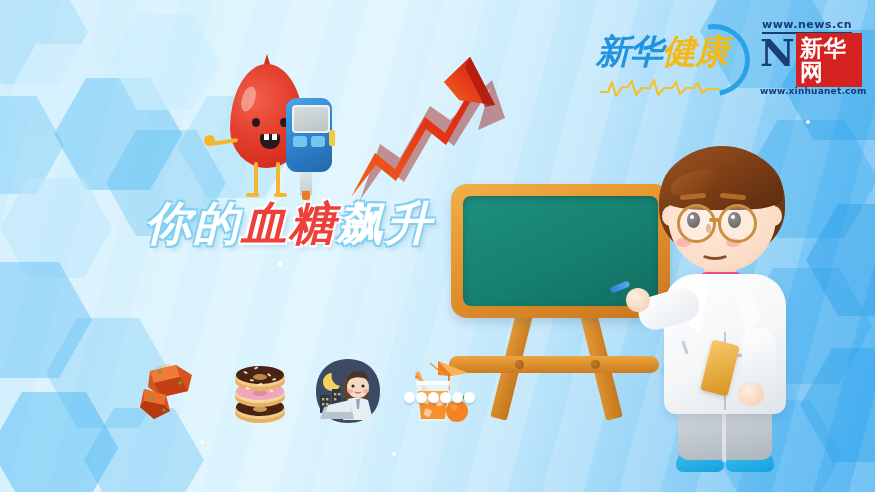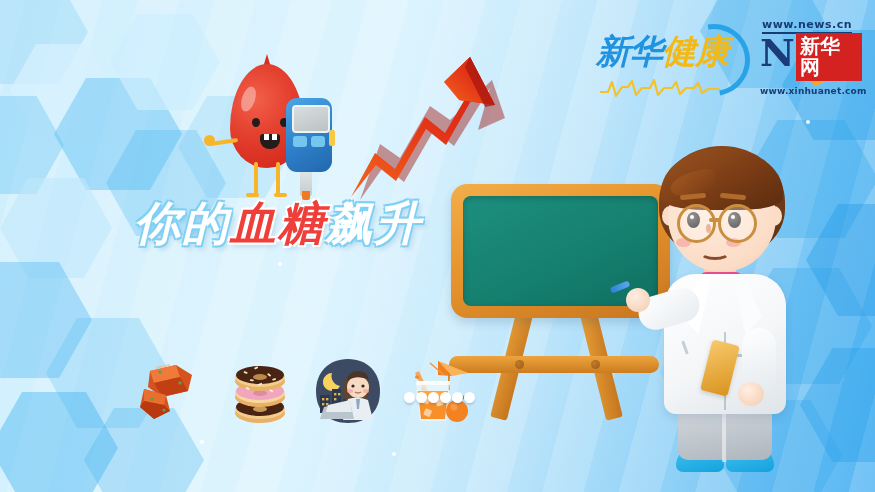--- a/index.html
+++ b/index.html
@@ -37,21 +37,21 @@
   .lh-ecg{position:absolute;left:4px;top:54px;width:120px;height:20px;}
 
   .logo-xinhua{position:absolute;left:758px;top:18px;width:104px;height:80px;}
   .lx-top{position:absolute;left:4px;top:0px;font-size:11px;font-weight:bold;color:#183b75;
     letter-spacing:.5px;border-bottom:2px solid #183b75;padding-bottom:1px;}
   .lx-n{position:absolute;left:2px;top:16px;font-size:38px;font-weight:bold;color:#1b3c78;line-height:1;
     font-family:"DejaVu Serif","Liberation Serif",serif;}
   .lx-ews{position:absolute;left:18px;top:40px;font-size:27px;font-weight:bold;color:#1b3c78;line-height:1;
     font-family:"DejaVu Serif","Liberation Serif",serif;}
   .lx-cn{position:absolute;left:38px;top:15px;background:#d42221;color:#fff;
-    font-size:20px;font-weight:bold;padding:1px 2px;letter-spacing:0px;
+    font-size:23px;font-weight:bold;padding:1px 2px;letter-spacing:0px;
     border:2px solid #d42221;line-height:1.05;}
   .lx-swoosh{position:absolute;left:52px;top:48px;width:50px;height:20px;
     background:linear-gradient(90deg,#f9a11b,#fdd23b);
     clip-path:polygon(0% 72%,70% 8%,100% 0%,100% 18%,72% 34%,10% 100%);}
   .lx-bot{position:absolute;left:2px;top:68px;font-size:9px;font-weight:bold;color:#183b75;letter-spacing:.2px;}
 
   
   .drop-char{position:absolute;left:214px;top:62px;width:120px;height:135px;}
   .drop-body{position:absolute;left:16px;top:2px;width:74px;height:104px;
     background:radial-gradient(circle at 34% 34%,#f2604a 0%,#e4402f 42%,#cf2317 100%);
@@ -90,21 +90,21 @@
   .arrow{position:absolute;left:345px;top:55px;width:160px;height:150px;}
 
   
   .title{position:absolute;left:124px;top:200px;width:320px;}
   .tline{font-size:46px;font-weight:bold;font-style:italic;line-height:1.02;
     letter-spacing:2px;white-space:nowrap;
     font-family:"DejaVu Sans","Liberation Sans",sans-serif;}
   .tl1{color:#ffffff;
     text-shadow:-1.6px -1.6px 0 #7fd0f5, 1.6px -1.6px 0 #7fd0f5, -1.6px 1.6px 0 #7fd0f5, 1.6px 1.6px 0 #7fd0f5,
                 3px 4px 5px rgba(30,90,140,.18);}
-  .tl2{margin-left:10px;color:#ffffff;
+  .tl2{margin-left:21px;color:#ffffff;
     text-shadow:-1.6px -1.6px 0 #7fd0f5, 1.6px -1.6px 0 #7fd0f5, -1.6px 1.6px 0 #7fd0f5, 1.6px 1.6px 0 #7fd0f5,
                 3px 4px 5px rgba(30,90,140,.18);}
   .tl2 .hi{color:#ef3f3a;
     text-shadow:-1.8px -1.8px 0 #ffffff, 1.8px -1.8px 0 #ffffff, -1.8px 1.8px 0 #ffffff, 1.8px 1.8px 0 #ffffff,
                 3px 4px 5px rgba(30,90,140,.18);}
 
   
   .board{position:absolute;left:451px;top:184px;width:219px;height:134px;}
   .board-frame{position:absolute;inset:0;border-radius:16px;
     background:linear-gradient(160deg,#f2ae4a 0%,#e8972f 38%,#c8761f 100%);

